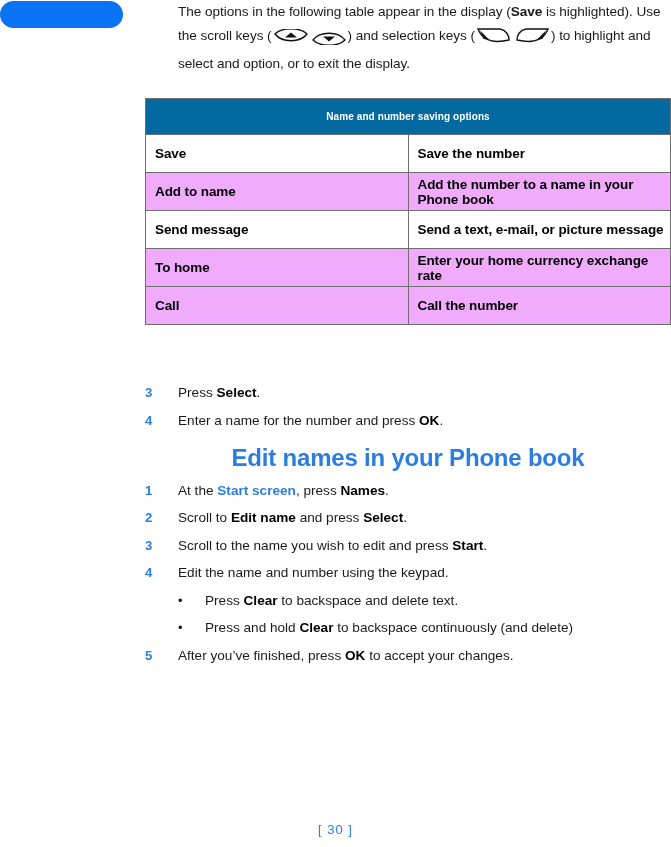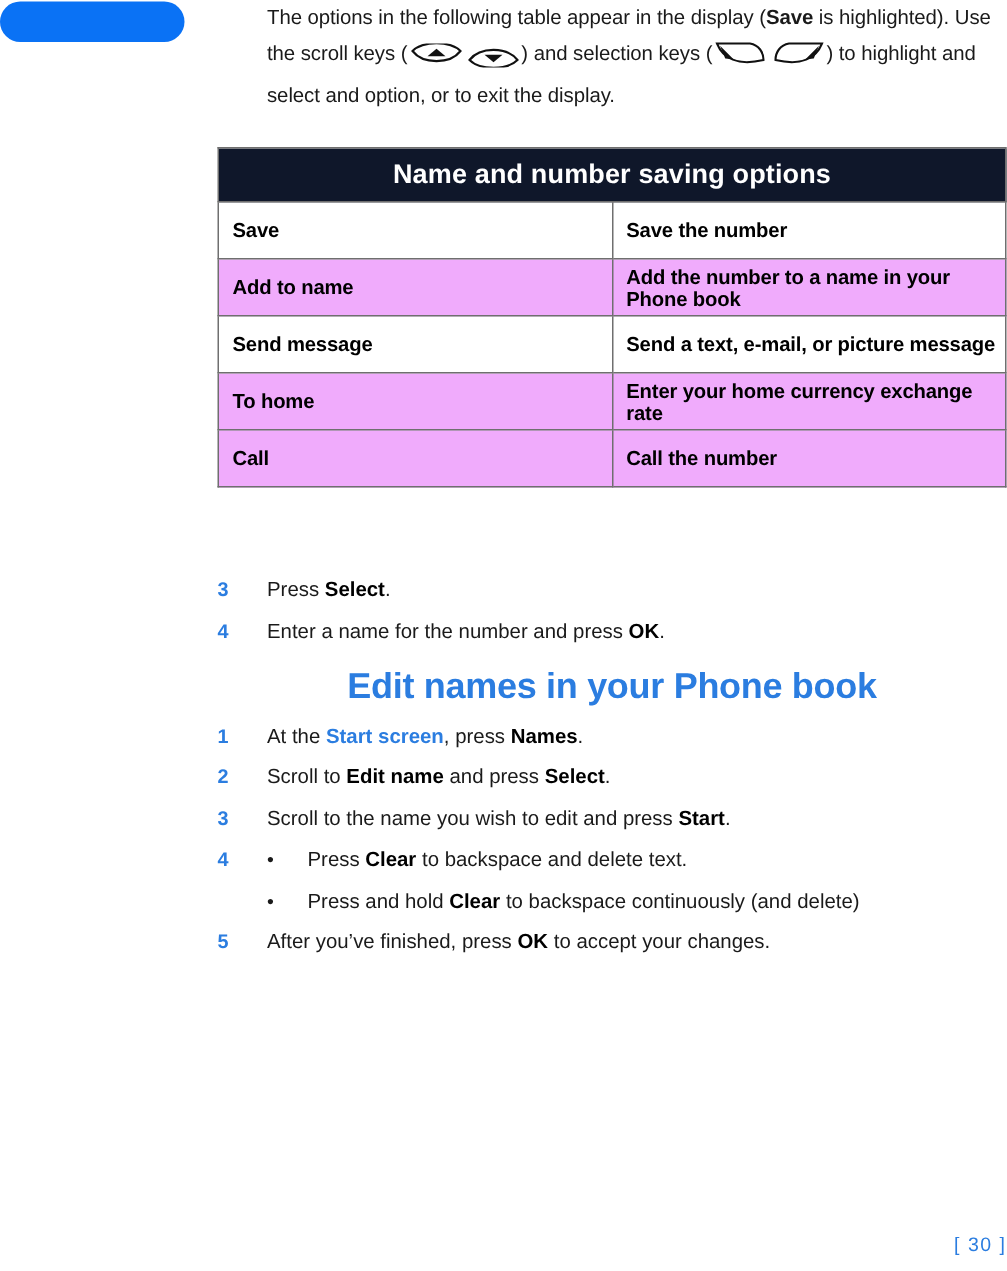--- a/index.html
+++ b/index.html
@@ -58,23 +58,23 @@
   
   table.opt {
     position: absolute;
     left: 145px;
     top: 98px;
     width: 526px;
     border-collapse: collapse;
     table-layout: fixed;
   }
   table.opt th {
-    background: #0f172a;
+    background: #0369a1;
     color: #ffffff;
-    font-size: 18px;
+    font-size: 10px;
     font-weight: bold;
     letter-spacing: 0.1px;
     text-align: center;
     height: 35px;
     border: 1px solid #6f6f6f;
     padding: 0;
   }
   table.opt td {
     border: 1px solid #6f6f6f;
     height: 37px;
@@ -141,21 +141,21 @@
     font-size: 13px;
   }
   .bullet b { font-weight: bold; color: #000; }
 
   
   #footer {
     position: absolute;
     left: 0;
     top: 822px;
     width: 671px;
-    text-align: right;
+    text-align: center;
     font-size: 13px;
     color: #2b7de0;
     font-weight: normal;
     letter-spacing: 1px;
   }
 </style>
 </head>
 <body>
 
 <div id="corner-tab"></div>
@@ -224,21 +224,21 @@
 
   <div class="step">
     <span class="num">2</span><span>Scroll to </span><b>Edit name</b><span> and press </span><b>Select</b><span>.</span>
   </div>
 
   <div class="step">
     <span class="num">3</span><span>Scroll to the name you wish to edit and press </span><b>Start</b><span>.</span>
   </div>
 
   <div class="step">
-    <span class="num">4</span>
+    <span class="num">4</span><span>Edit the name and number using the keypad.</span>
   </div>
 
   <div class="bullet">
     <span class="dot">•</span><span>Press </span><b>Clear</b><span> to backspace and delete text.</span>
   </div>
 
   <div class="bullet">
     <span class="dot">•</span><span>Press and hold </span><b>Clear</b><span> to backspace continuously (and delete)</span>
   </div>
 

